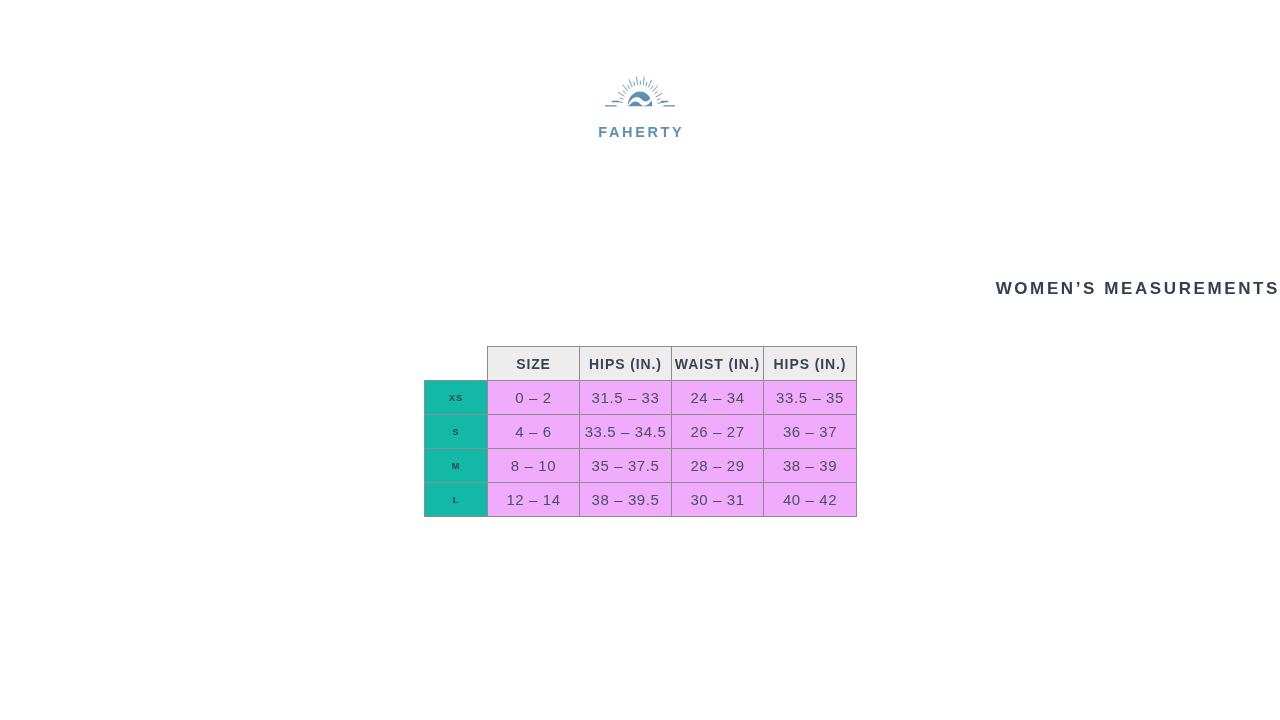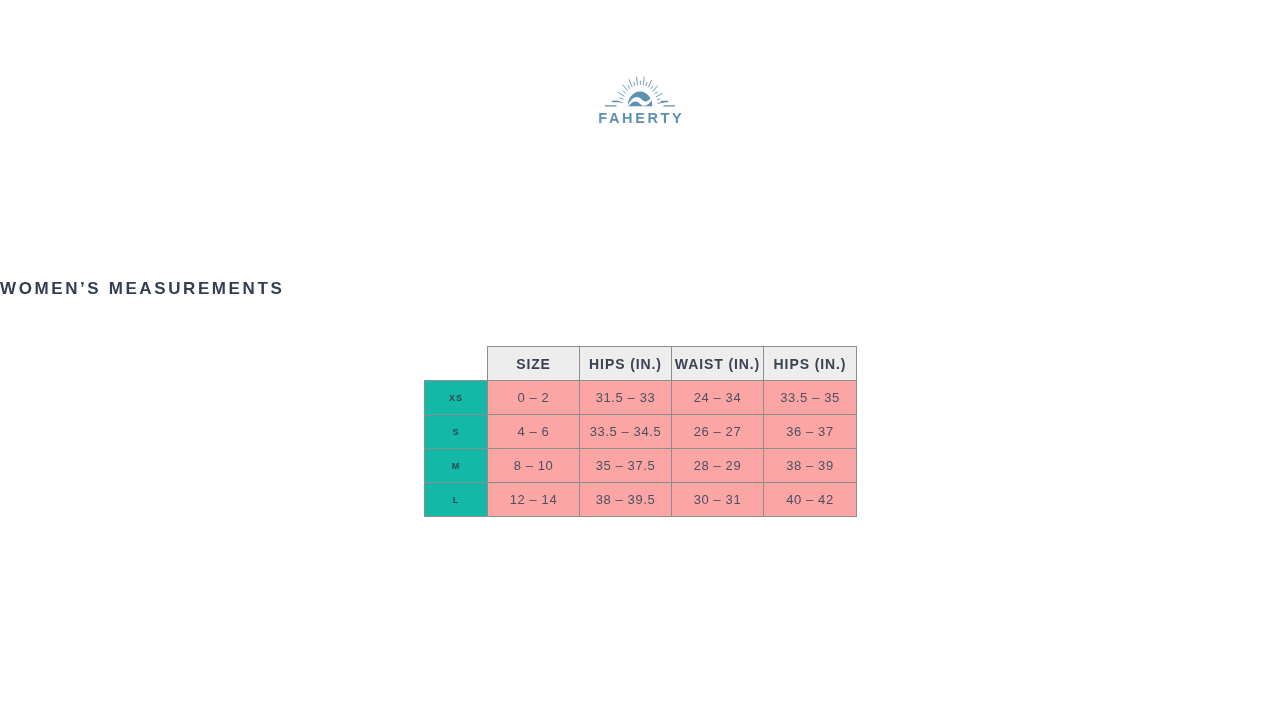--- a/index.html
+++ b/index.html
@@ -13,33 +13,33 @@
 
   
   .logo-wrap {
     position: absolute;
     top: 75px; left: 0;
     width: 100%;
     display: flex; flex-direction: column; align-items: center;
   }
   .logo-mark { display: block; }
   .logo-text {
-    margin-top: 2px;
+    margin-top: 16px;
     font-size: 14.5px;
     font-weight: 700;
     letter-spacing: 2.6px;
     color: #5e90b2;
     text-indent: 2.6px; 
   }
 
   
   .title {
     position: absolute;
     top: 280px; left: 0; width: 100%;
-    text-align: left;
+    text-align: right;
     font-size: 17px;
     font-weight: 600;
     letter-spacing: 2.6px;
     color: #333e4f;
     line-height: 18px;
   }
   .subtitle {
     position: absolute;
     top: 305px; left: 0; width: 100%;
     text-align: center;
@@ -76,22 +76,22 @@
     background: transparent;
   }
   .size-table tbody th {
     background: #14b8a6;
     font-size: 9px;
     font-weight: 600;
     letter-spacing: 0.9px;
     color: #3a4352;
   }
   .size-table tbody td {
-    background: #fca5a5;
-    font-size: 13px;
+    background: #f0abfc;
+    font-size: 15px;
     font-weight: 400;
     letter-spacing: 0.6px;
     color: #4b5160;
   }
 </style>
 </head>
 <body>
 
 <div class="page">
 

